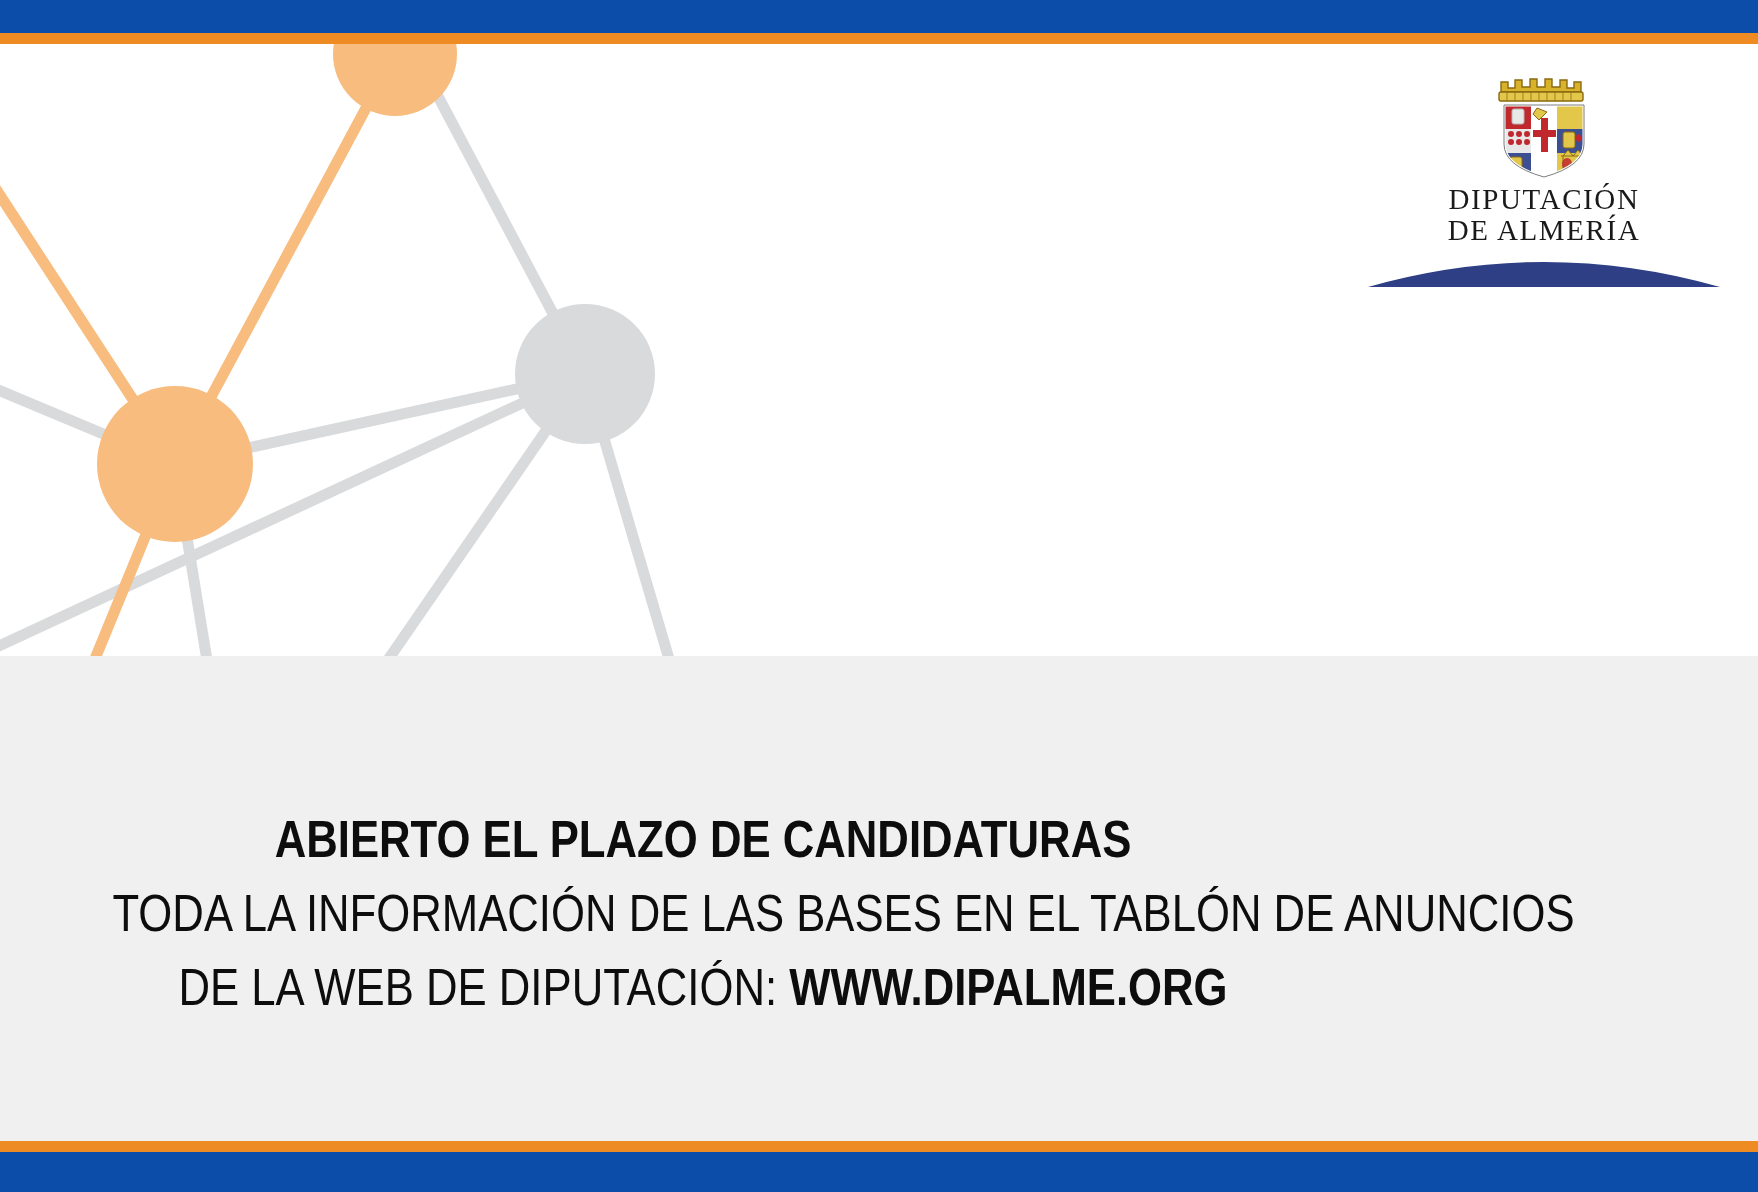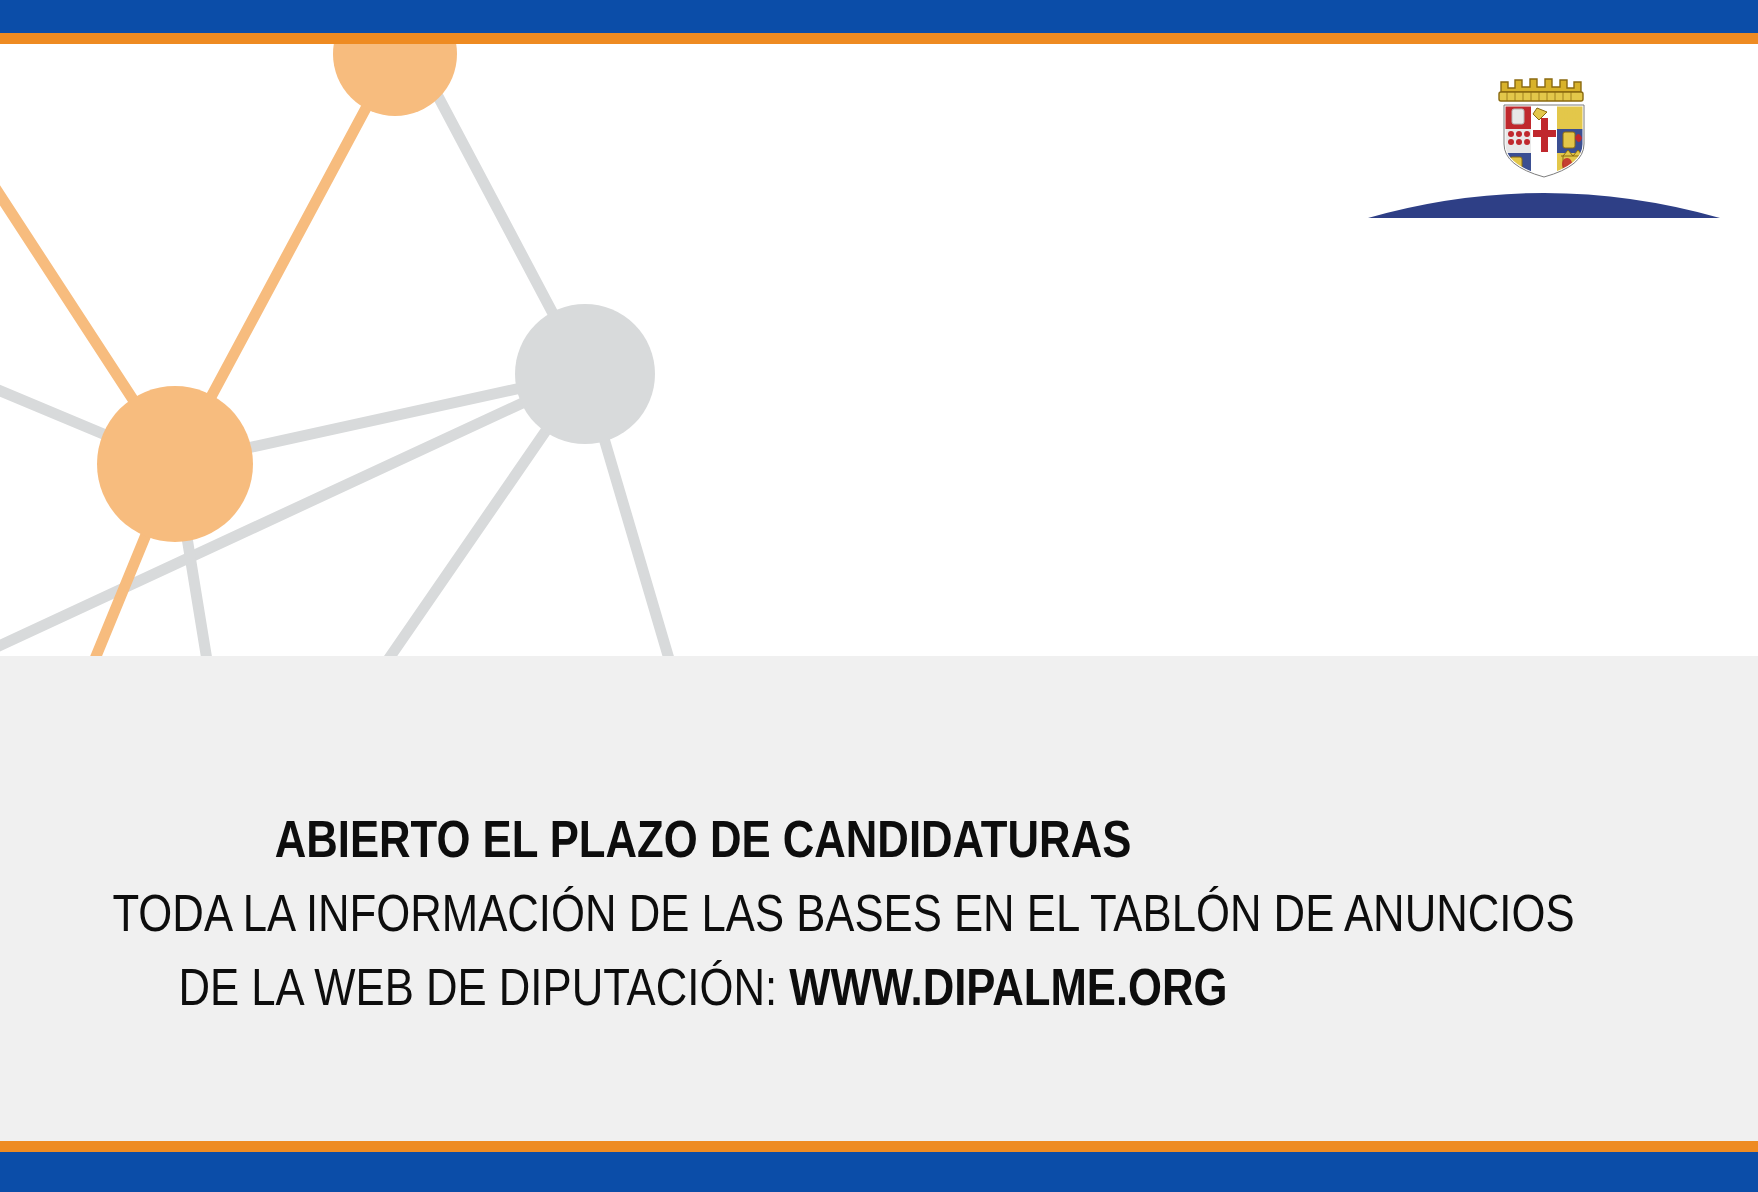--- a/index.html
+++ b/index.html
@@ -215,20 +215,22 @@
         <path d="M78 84 l5 -6 5 6 5 -6 5 6 v14 h-20 z" fill="#e3c74a" stroke="#8a6a10" stroke-width="1"></path>
         <path d="M78 84 m-2 0 h24" stroke="#8a6a10" stroke-width="1"></path>
         <path d="M86 86 m-4 0 a5 6 0 1 0 .1 0" fill="#c0282d" opacity=".85"></path>
         <path d="M24 88 q8 -6 14 2 q-6 9 -14 -2z" fill="#c0282d" opacity=".0"></path>
         <path d="M90 66 q3 -8 7 0 q-3 8 -7 0z" fill="#c0282d"></path>
       </g>
       <path d="M19 33 H99 V72 Q99 94 59 105 Q19 94 19 72 Z" fill="none" stroke="#ffffff" stroke-width="3"></path>
       <path d="M19 33 H99 V72 Q99 94 59 105 Q19 94 19 72 Z" fill="none" stroke="#7d7d7d" stroke-width="1"></path>
     </svg>
 
+    <div class="logo-text">DIPUTACIÓN
+DE ALMERÍA</div>
 
     <svg class="swoosh" width="352" height="36" viewBox="0 0 352 36" aria-hidden="true">
       <path d="M0 36 Q176 -14 352 36 Z" fill="#2e3f86"></path>
     </svg>
   </div>
 
 
   <div class="info">
     <div class="l1">ABIERTO EL PLAZO DE CANDIDATURAS</div>
     <div class="l2">TODA LA INFORMACIÓN DE LAS BASES EN EL TABLÓN DE ANUNCIOS</div>

